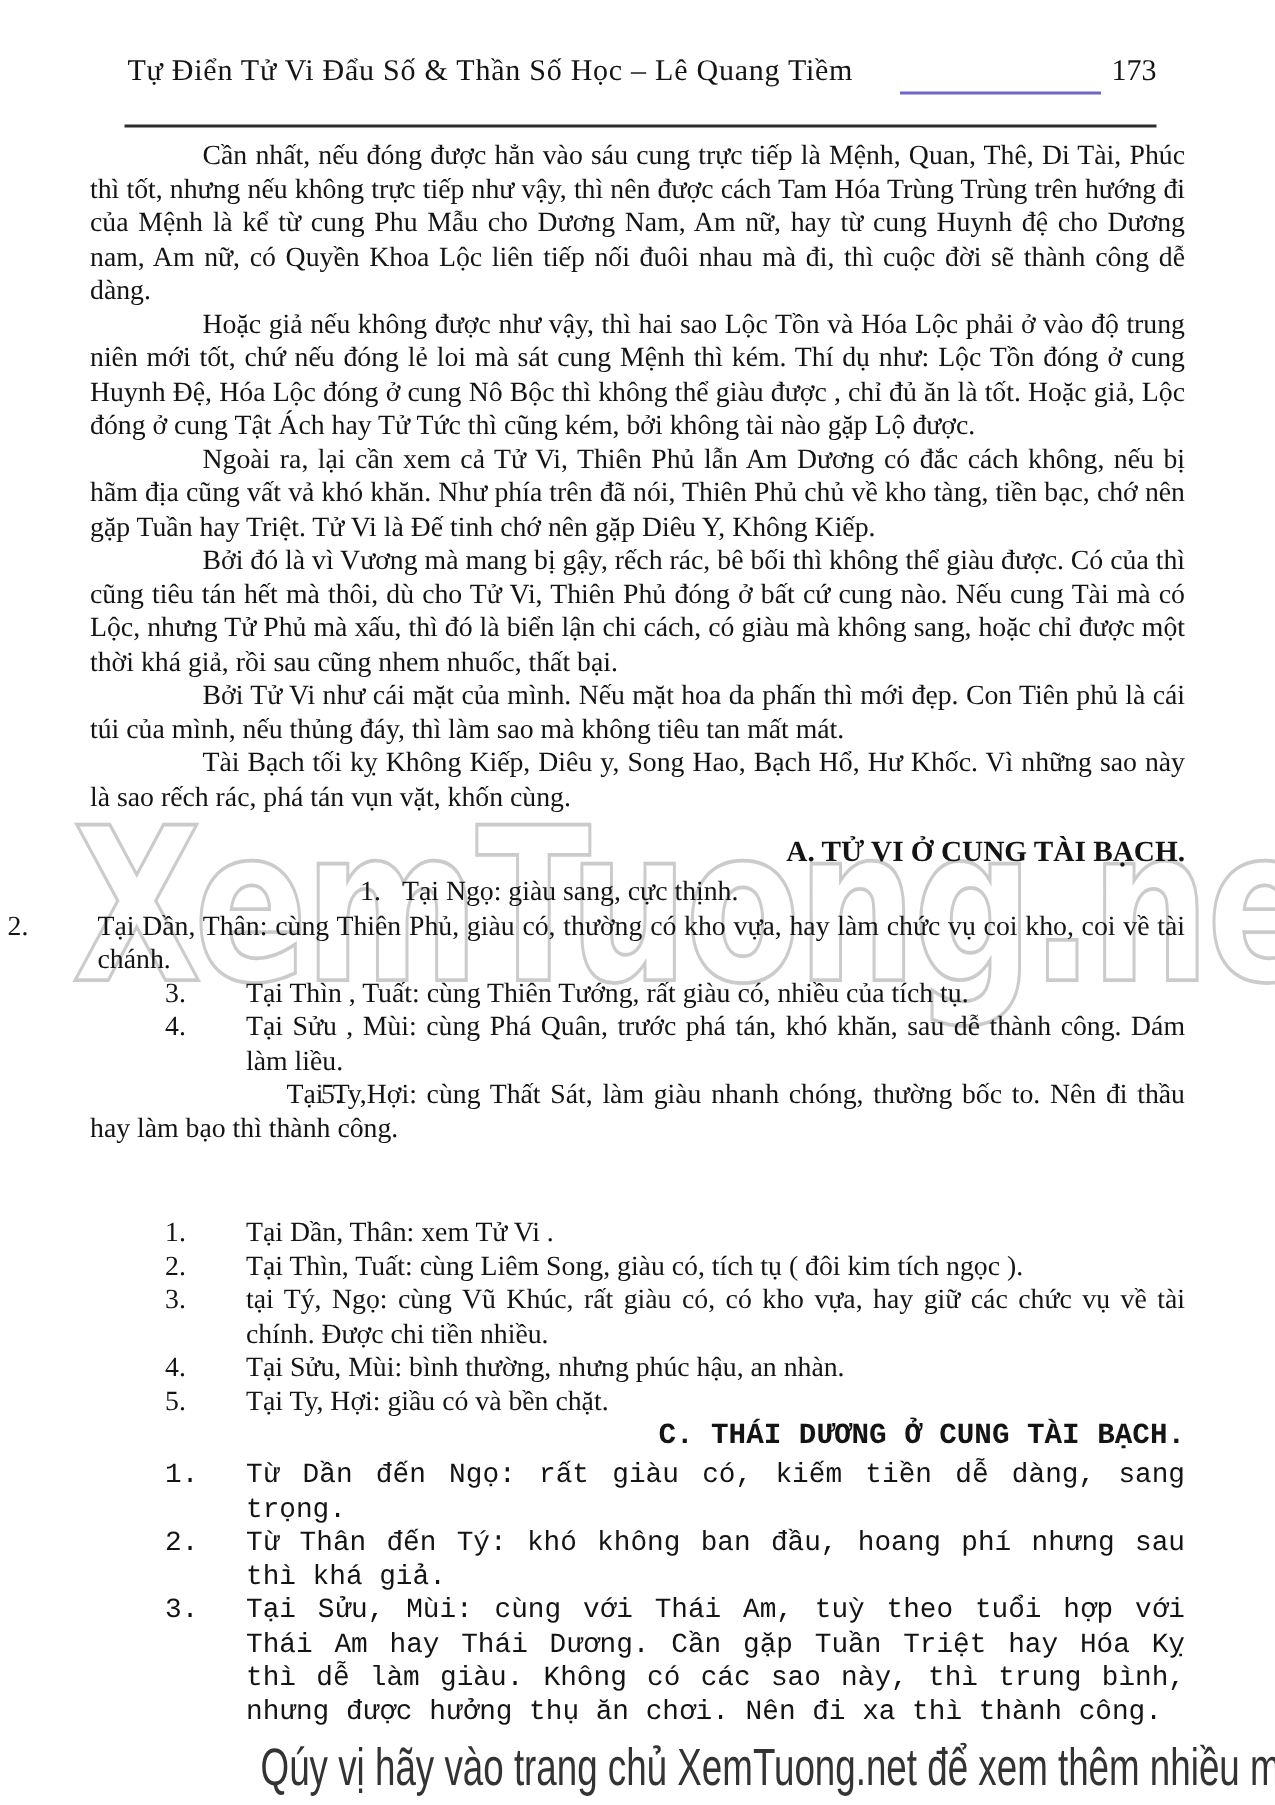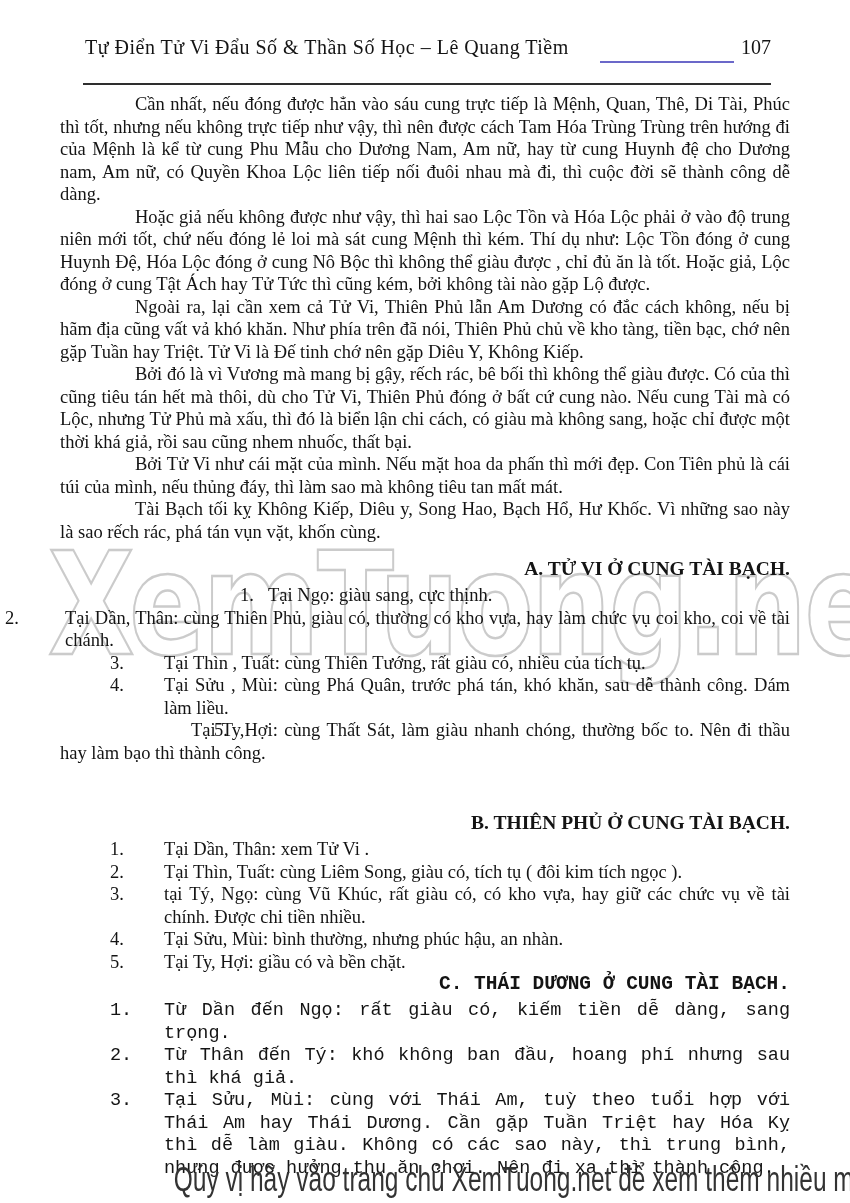--- a/index.html
+++ b/index.html
@@ -75,21 +75,21 @@
 </head>
 <body>
 
 <div class="page">
 
   <div class="watermark">XemTuong.net</div>
 
   <div class="header">
     <span class="header-title">Tự Điển Tử Vi Đẩu Số &amp; Thần Số Học – Lê Quang Tiềm</span>
     <span class="header-underline"></span>
-    <span class="page-number">107</span>
+    <span class="page-number">173</span>
     <span class="header-rule"></span>
   </div>
 
   <div class="body">
 
     <p class="para">Cần nhất, nếu đóng được hẳn vào sáu cung trực tiếp là Mệnh, Quan, Thê, Di Tài, Phúc thì tốt, nhưng nếu không trực tiếp như vậy, thì nên được cách Tam Hóa Trùng Trùng trên hướng đi của Mệnh là kể từ cung Phu Mẫu cho Dương Nam, Am nữ, hay từ cung Huynh đệ cho Dương nam, Am nữ, có Quyền Khoa Lộc liên tiếp nối đuôi nhau mà đi, thì cuộc đời sẽ thành công dễ dàng.</p>
     <p class="para">Hoặc giả nếu không được như vậy, thì hai sao Lộc Tồn và Hóa Lộc phải ở vào độ trung niên mới tốt, chứ nếu đóng lẻ loi mà sát cung Mệnh thì kém. Thí dụ như: Lộc Tồn đóng ở cung Huynh Đệ, Hóa Lộc đóng ở cung Nô Bộc thì không thể giàu được , chỉ đủ ăn là tốt. Hoặc giả, Lộc đóng ở cung Tật Ách hay Tử Tức thì cũng kém, bởi không tài nào gặp Lộ được.</p>
     <p class="para">Ngoài ra, lại cần xem cả Tử Vi, Thiên Phủ lẫn  Am Dương có đắc cách không, nếu bị hãm địa cũng vất vả khó khăn. Như phía trên đã nói, Thiên Phủ chủ về kho tàng, tiền bạc, chớ nên gặp Tuần hay Triệt. Tử Vi là Đế tinh chớ nên gặp Diêu Y, Không Kiếp.</p>
     <p class="para">Bởi đó là vì Vương mà mang bị gậy, rếch rác, bê bối thì không thể giàu được. Có của thì cũng tiêu tán hết mà thôi, dù cho Tử Vi, Thiên Phủ đóng ở bất cứ cung nào. Nếu cung Tài mà có Lộc, nhưng Tử Phủ mà xấu, thì đó là biển lận chi cách, có giàu mà không sang, hoặc chỉ được một thời khá giả, rồi sau cũng nhem nhuốc, thất bại.</p>
     <p class="para">Bởi Tử Vi như cái mặt của mình. Nếu mặt hoa da phấn thì mới đẹp. Con Tiên phủ là cái túi của mình, nếu thủng đáy, thì làm sao mà không tiêu tan mất mát.</p>
@@ -98,21 +98,20 @@
     <div class="section-a">
       <p class="sec-heading h-a">A. TỬ  VI  Ở CUNG TÀI BẠCH.</p>
       <p class="item item-a1"><span class="num">1.</span><span>Tại Ngọ: giàu sang, cực thịnh.</span></p>
       <p class="item item-a2"><span class="num">2.</span><span>Tại Dần, Thân: cùng Thiên Phủ, giàu có, thường có kho vựa, hay làm chức vụ coi kho, coi về tài chánh.</span></p>
       <p class="item"><span class="num">3.</span><span>Tại Thìn , Tuất: cùng Thiên Tướng, rất giàu có, nhiều của tích tụ.</span></p>
       <p class="item"><span class="num">4.</span><span>Tại Sửu , Mùi: cùng Phá  Quân, trước phá tán, khó khăn, sau dễ thành công. Dám làm liều.</span></p>
       <p class="item item-a5"><span class="num">5.</span><span>Tại Ty,Hợi: cùng Thất Sát, làm giàu nhanh chóng, thường bốc to. Nên  đi thầu hay làm bạo thì thành công.</span></p>
     </div>
 
     <div class="section-b">
-      <p class="sec-heading h-b">B. THIÊN PHỦ Ở CUNG TÀI BẠCH.</p>
       <p class="item"><span class="num">1.</span><span>Tại Dần, Thân: xem Tử Vi .</span></p>
       <p class="item"><span class="num">2.</span><span>Tại Thìn, Tuất: cùng Liêm Song, giàu có, tích tụ ( đôi kim tích ngọc ).</span></p>
       <p class="item"><span class="num">3.</span><span>tại Tý, Ngọ: cùng Vũ Khúc, rất giàu có, có kho vựa, hay giữ các chức vụ về tài chính. Được chi tiền nhiều.</span></p>
       <p class="item"><span class="num">4.</span><span>Tại Sửu, Mùi: bình thường, nhưng phúc hậu, an nhàn.</span></p>
       <p class="item"><span class="num">5.</span><span>Tại Ty, Hợi: giầu có và bền chặt.</span></p>
     </div>
 
     <div class="section-c">
       <p class="sec-heading h-c">C. THÁI DƯƠNG Ở CUNG TÀI BẠCH.</p>
       <p class="item"><span class="num">1.</span><span>Từ Dần đến Ngọ: rất giàu có, kiếm tiền dễ dàng, sang trọng.</span></p>

